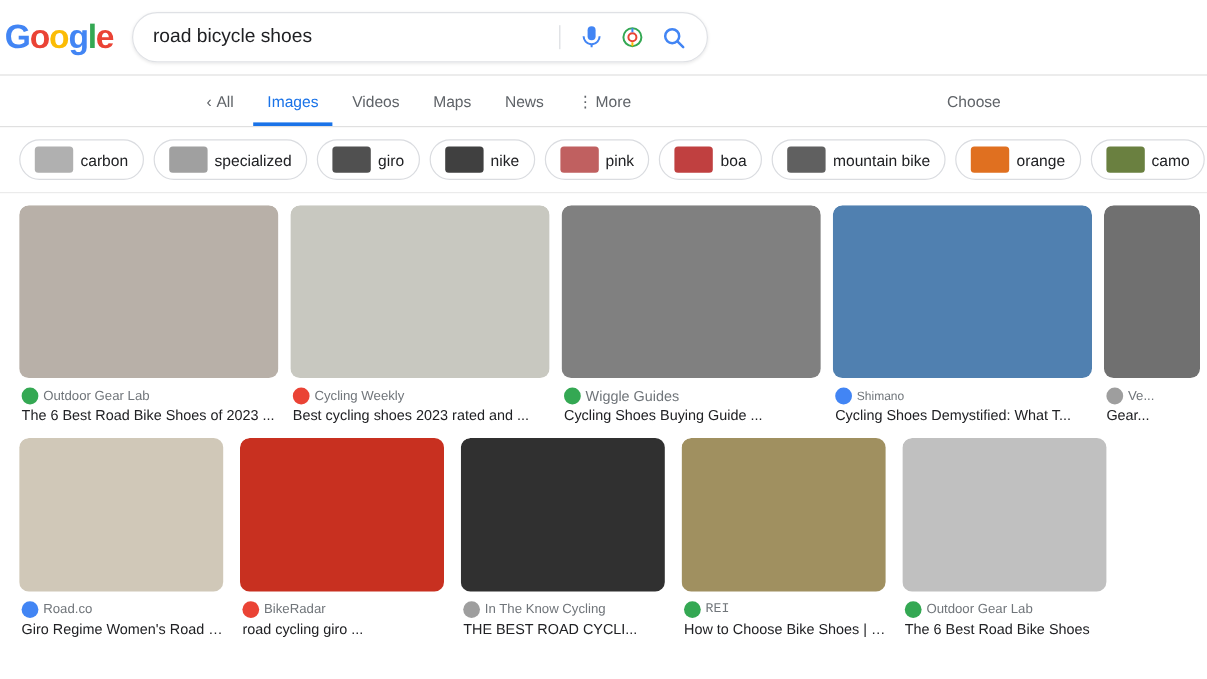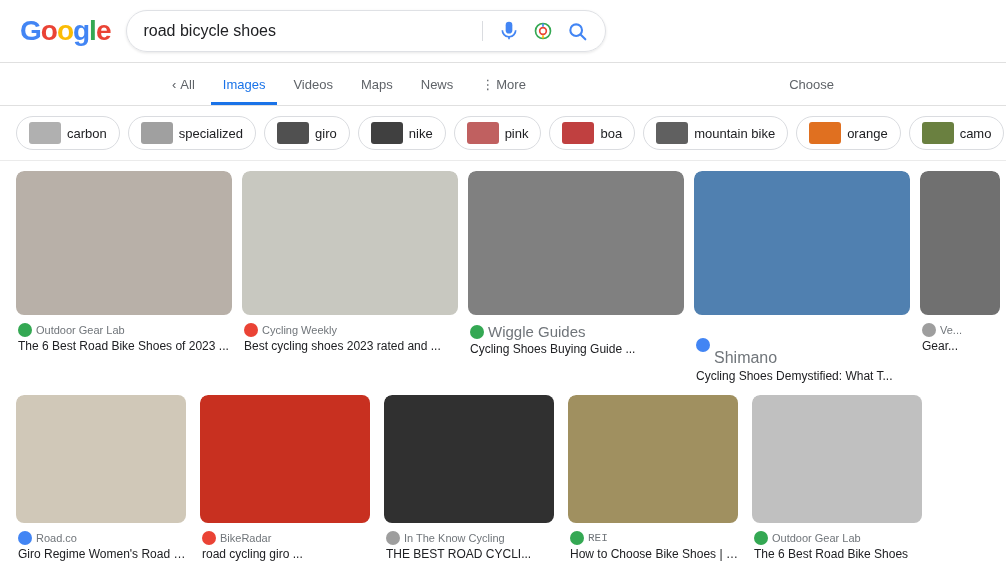--- a/index.html
+++ b/index.html
@@ -1,19 +1,19 @@
 <!DOCTYPE html>
 <html><head>
   <meta charset="utf-8">
   <style>
     * { box-sizing: border-box; margin: 0; padding: 0; }
     body { font-family: Arial, sans-serif; background: #fff; color: #202124; font-size: 14px; }
 
     
-    .header { display: flex; align-items: center; padding: 10px 20px; gap: 16px; border-bottom: 1px solid #e0e0e0; }
+    .header { display: flex; align-items: center; padding: 10px 4px; gap: 16px; border-bottom: 1px solid #e0e0e0; }
     .google-logo { font-size: 28px; font-weight: bold; letter-spacing: -1px; cursor: pointer; user-select: none; }
     .google-logo .g-blue { color: #4285F4; }
     .google-logo .g-red { color: #EA4335; }
     .google-logo .g-yellow { color: #FBBC05; }
     .google-logo .g-green { color: #34A853; }
 
     .search-bar { display: flex; align-items: center; border: 1px solid #dfe1e5; border-radius: 24px; padding: 8px 16px; gap: 10px; flex: 0 0 480px; box-shadow: 0 1px 3px rgba(0,0,0,0.1); }
     .search-bar input { border: none; outline: none; font-size: 16px; flex: 1; color: #202124; }
     .search-icons { display: flex; gap: 10px; align-items: center; }
     .search-icon-btn { background: none; border: none; cursor: pointer; padding: 2px; display: flex; align-items: center; }
@@ -178,31 +178,31 @@
             <span style="font-size: 11px; color: rgb(112, 117, 122);">Cycling Weekly</span>
           </div>
           <div class="img-title" style="max-width: 216px;">Best cycling shoes 2023 rated and ...</div>
         </div>
       </div>
       <div class="img-card card-lg">
         <div class="img-bg" style="width: 216px; height: 144px; background: rgb(128, 128, 128); border-radius: 8px;"></div>
         <div class="img-caption">
           <div class="img-source">
             <span class="source-favicon" style="background: rgb(52, 168, 83); width: 14px; height: 14px; border-radius: 50%; display: inline-block; flex-shrink: 0;"></span>
-            <span style="font-size: 15px; color: rgb(112, 117, 122);">Wiggle Guides</span>
+            <span style="font-size: 12px; color: rgb(112, 117, 122);">Wiggle Guides</span>
           </div>
           <div class="img-title" style="max-width: 216px;">Cycling Shoes Buying Guide ...</div>
         </div>
       </div>
       <div class="img-card card-lg">
         <div class="img-bg" style="width: 216px; height: 144px; background: rgb(80, 128, 176); border-radius: 8px;"></div>
         <div class="img-caption">
           <div class="img-source">
             <span class="source-favicon" style="background: rgb(66, 133, 244); width: 14px; height: 14px; border-radius: 50%; display: inline-block; flex-shrink: 0;"></span>
-            <span style="font-size: 16px; color: rgb(112, 117, 122); margin-top: 26px;">Shimano</span>
+            <span style="font-size: 10px; color: rgb(112, 117, 122);">Shimano</span>
           </div>
           <div class="img-title" style="max-width: 216px;">Cycling Shoes Demystified: What T...</div>
         </div>
       </div>
       <div class="img-card card-lg" style="width: 80px; overflow: hidden; flex-shrink: 0;">
         <div class="img-bg" style="width: 80px; height: 144px; background: rgb(112, 112, 112); border-radius: 8px;"></div>
         <div class="img-caption">
           <div class="img-source">
             <span class="source-favicon" style="background: rgb(158, 158, 158); width: 14px; height: 14px; border-radius: 50%; display: inline-block; flex-shrink: 0;"></span>
             <span style="font-size: 11px; color: rgb(112, 117, 122);">Ve...</span>

